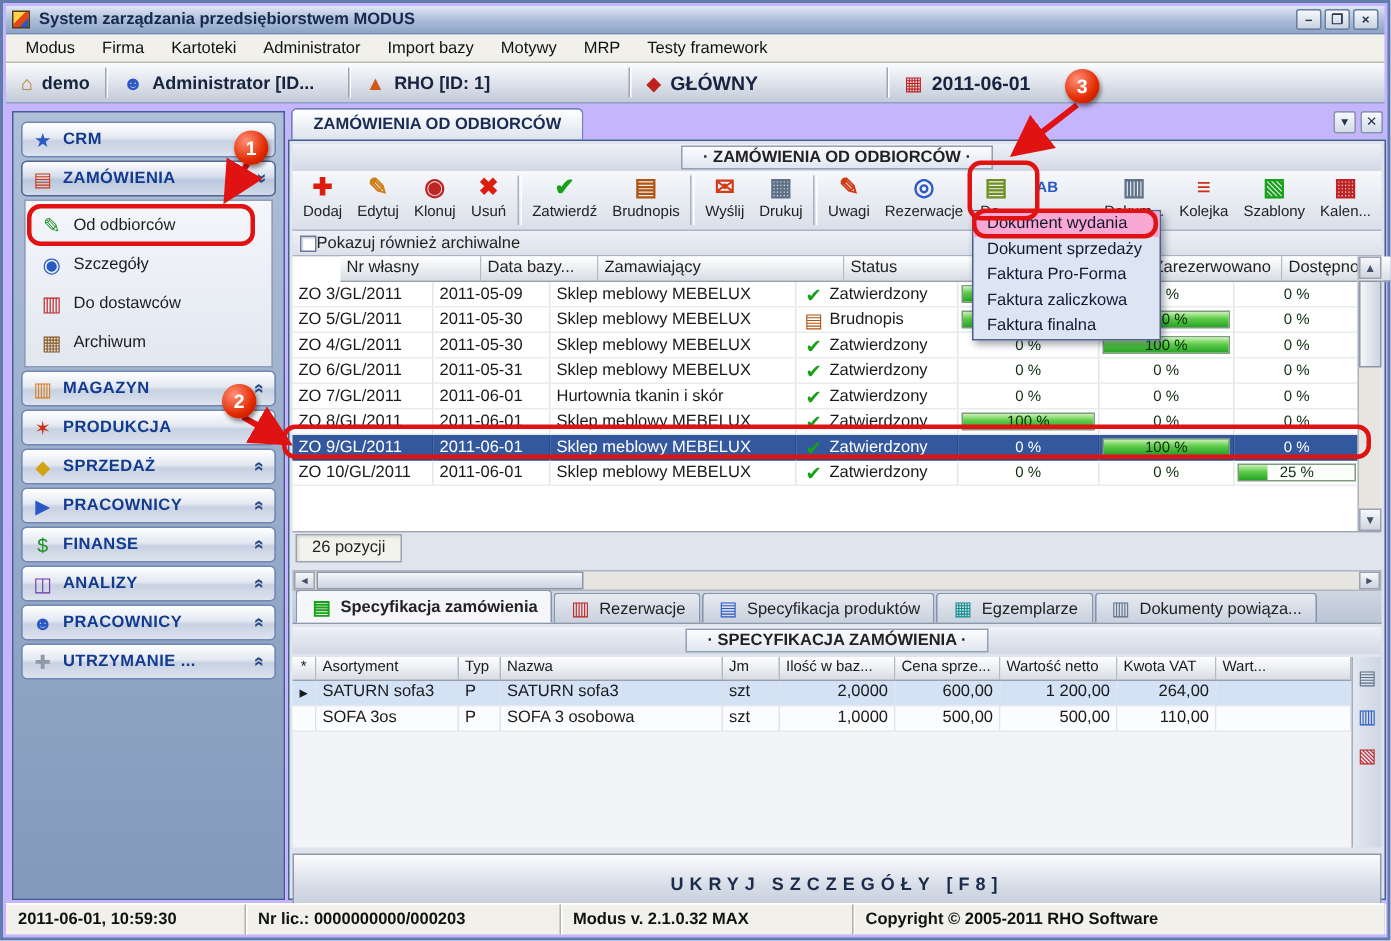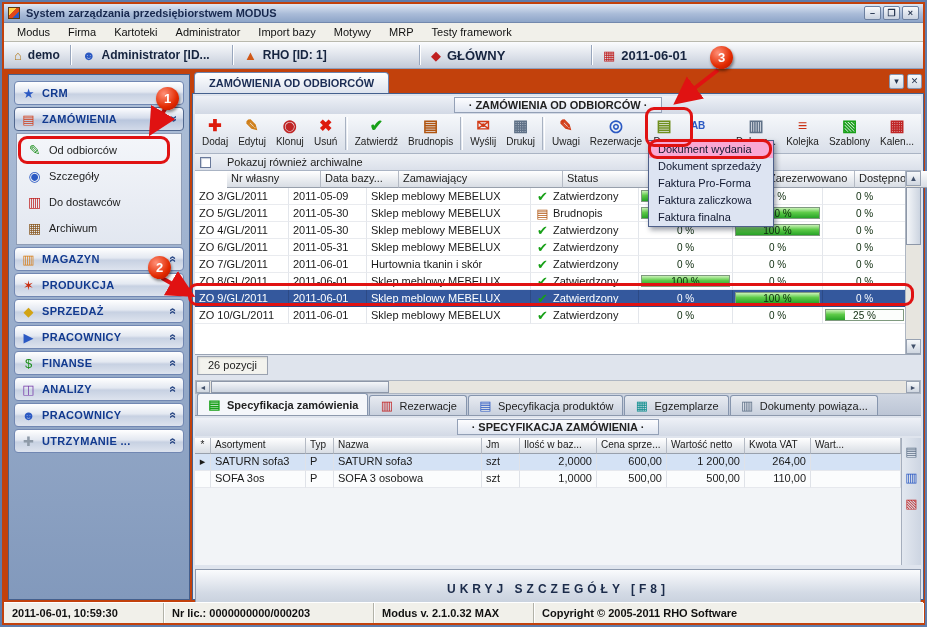--- a/index.html
+++ b/index.html
@@ -1,20 +1,20 @@
 <!DOCTYPE html>
 <html><head>
 <meta charset="utf-8">
 <style>
   *{margin:0;padding:0;box-sizing:border-box;font-family:"Liberation Sans",sans-serif;}
   html,body{width:927px;height:627px;}
   body{position:relative;background:#cdd5e3;overflow:hidden;font-size:11px;color:#1a1a1a;}
 
   
-  .win-frame{position:absolute;inset:0;border:2px solid #5f7cab;background:#c2410c;}
+  .win-frame{position:absolute;inset:0;border:2px solid #5f7cab;background:#c4b5fd;}
   .titlebar{position:absolute;left:2px;right:2px;top:2px;height:19px;
     background:linear-gradient(180deg,#dfe7f3,#a9bbd8 55%,#8ea5c8);
     display:flex;align-items:center;padding:0 4px;border-bottom:1px solid #7288ad;}
   .app-icon{width:12px;height:12px;margin-right:6px;border:1px solid #5a3a10;
     background:linear-gradient(135deg,#ffd24a 0 40%,#e04818 40% 70%,#2b59c3 70%);}
   .title-text{font-weight:bold;font-size:11px;color:#17284e;flex:1;}
   .winbtns{display:flex;gap:2px;}
   .wbtn{width:17px;height:14px;border:1px solid #6b7f9f;border-radius:2px;
     background:linear-gradient(180deg,#f7f9fc,#c9d2e0);font-size:9px;line-height:12px;
     text-align:center;color:#24344f;font-weight:bold;}
@@ -68,21 +68,21 @@
   .tb-btn{display:flex;flex-direction:column;align-items:center;justify-content:flex-start;
     padding:2px 5px 0 5px;min-width:34px;}
   .tb-ico{font-size:16px;line-height:18px;height:18px;font-weight:bold;}
   .tb-ico.ab{font-size:10px;letter-spacing:0;}
   .tb-label{font-size:10px;color:#222;margin-top:1px;white-space:nowrap;}
   .tb-sep{width:3px;margin:2px 2px;border-left:1px solid #a8b2c2;border-right:1px solid #fff;}
   .tb-spacer{flex:1;}
 
   .filter-strip{position:absolute;left:2px;right:2px;top:60px;height:17px;
     background:linear-gradient(180deg,#eef1f6,#dbe0ea);border-bottom:1px solid #aab4c4;
-    display:flex;align-items:center;gap:16px;padding-left:5px;}
+    display:flex;align-items:center;gap:0;padding-left:5px;}
   .checkbox{width:11px;height:11px;border:1px solid #69799a;background:#fff;box-shadow:inset 1px 1px 1px #c8cfdb;}
   .filter-label{font-size:11px;color:#222;}
 
   
   .grid{position:absolute;left:2px;right:2px;top:77px;height:184px;background:#fff;border-bottom:1px solid #9aa4b4;}
   .g-hdr,.g-row{display:grid;grid-template-columns:94px 78px 164px 108px 94px 90px 84px;width:712px;}
   .g-hdr{height:17px;margin-left:32px;}
   .g-hdr .g-cell{background:linear-gradient(180deg,#ffffff,#d8dde4);border-right:1px solid #b4bac4;
     border-bottom:1px solid #98a0ac;font-size:11px;color:#222;padding:1px 4px;overflow:hidden;white-space:nowrap;}
   .g-row{height:17px;}
@@ -618,21 +618,21 @@
         <span class="strip-btn" style="color:#2b59c3">▥</span>
         <span class="strip-btn" style="color:#c02525">▧</span>
       </div>
       <div class="hide-bar">UKRYJ SZCZEGÓŁY [F8]</div>
     </div>
   </div>
 
   <div class="statusbar">
     <span class="st-cell" style="width:160px">2011-06-01,  10:59:30</span>
     <span class="st-cell" style="width:210px">Nr lic.: 0000000000/000203</span>
-    <span class="st-cell" style="width:160px">Modus v. 2.1.0.32 MAX</span>
+    <span class="st-cell" style="width:195px">Modus v. 2.1.0.32 MAX</span>
     <span class="st-cell">Copyright © 2005-2011 RHO Software</span>
   </div>
 
 </div>
 
 <div class="dropdown" id="dropdown">
     <div class="dd-item hl">Dokument wydania</div>
     <div class="dd-item">Dokument sprzedaży</div>
     <div class="dd-item">Faktura Pro-Forma</div>
     <div class="dd-item">Faktura zaliczkowa</div>

